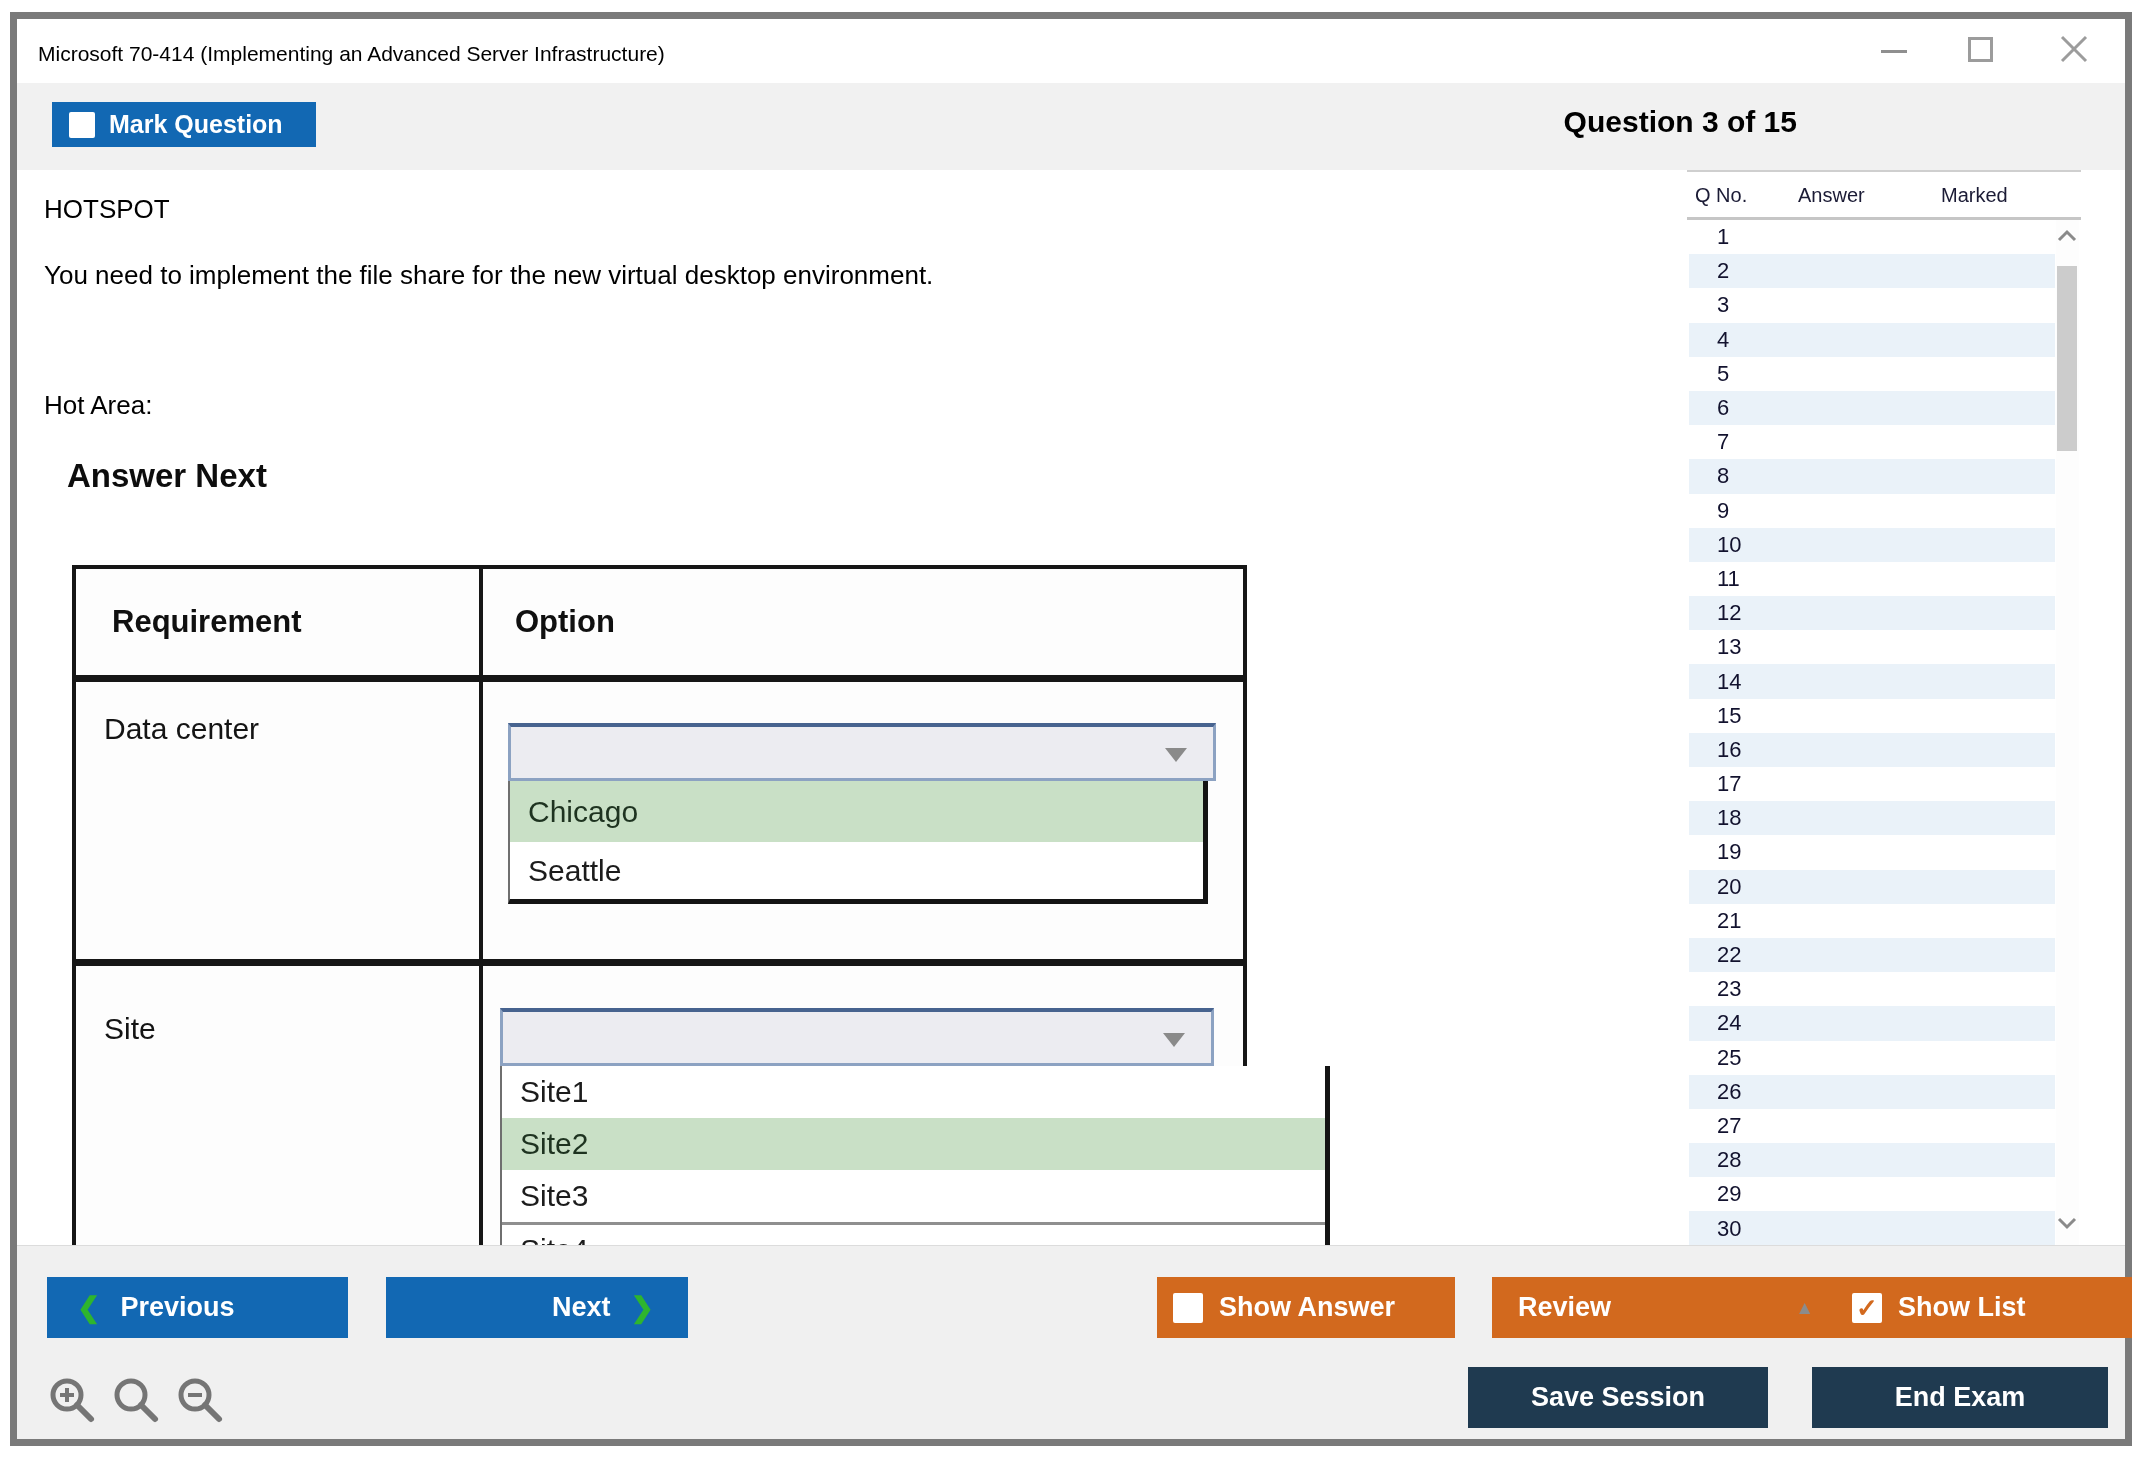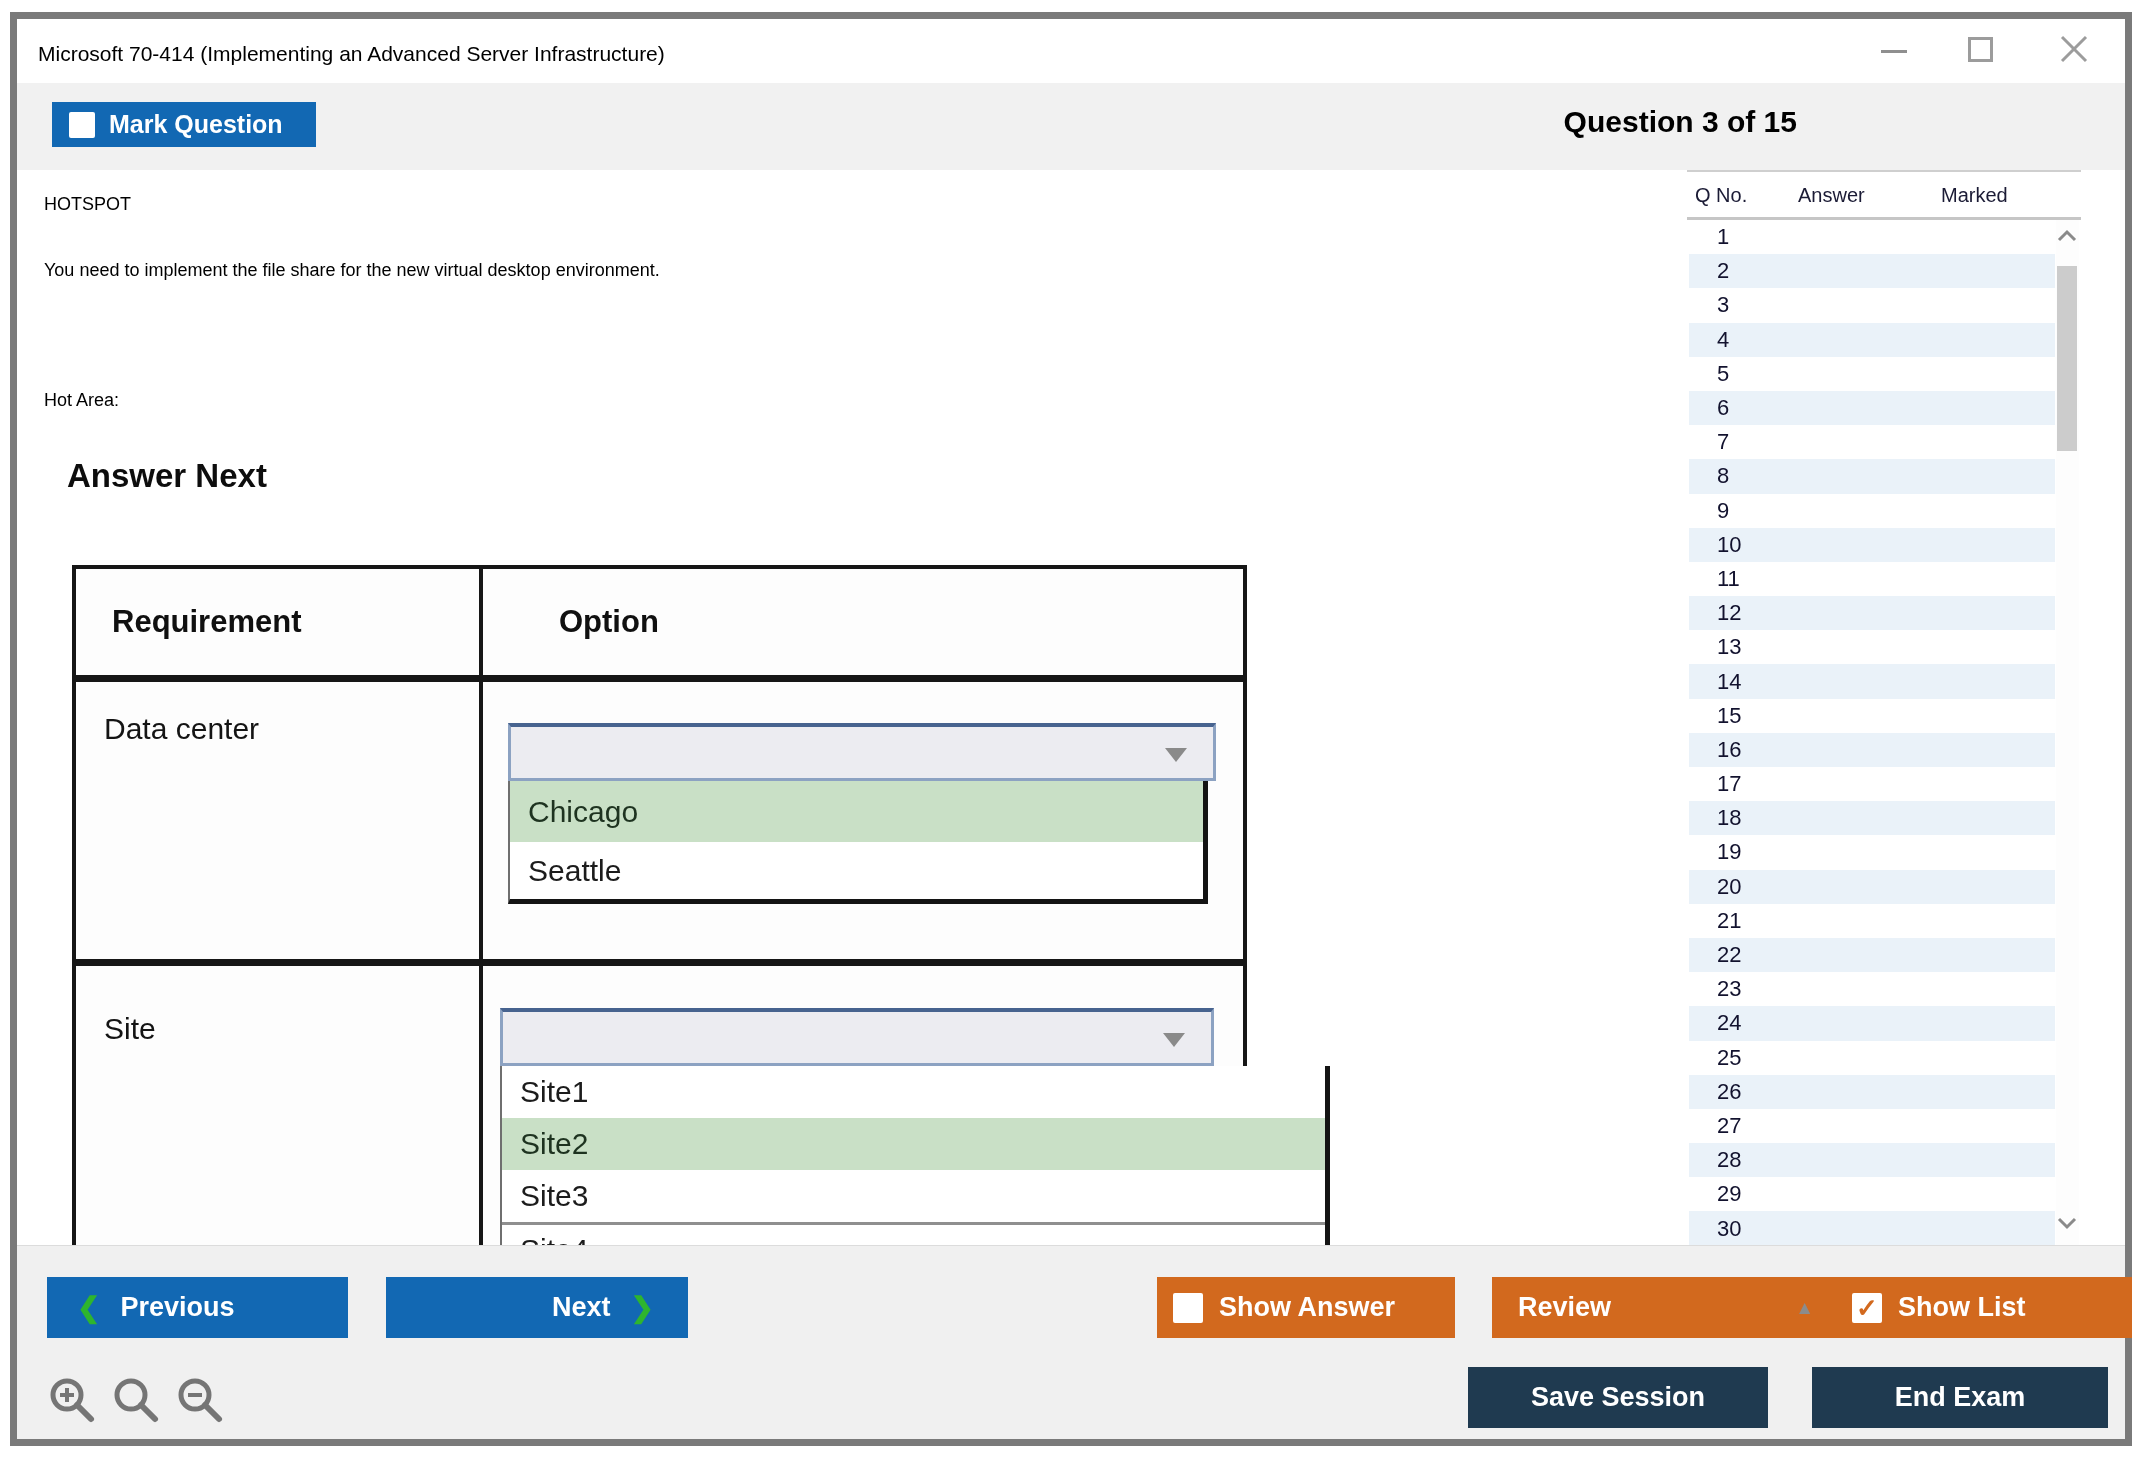--- a/index.html
+++ b/index.html
@@ -15,33 +15,33 @@
 
   
   .header-band { position:absolute; left:0; top:64px; width:2108px; height:87px; background:#f1f1f1; }
   .mark-btn { position:absolute; left:35px; top:83px; width:264px; height:45px; background:#1268b3; display:flex; align-items:center; gap:14px; padding-left:17px; cursor:default; }
   .mark-btn .cb { width:26px; height:26px; background:#ffffff; border-radius:2px; flex:none; }
   .mark-btn .lbl { color:#ffffff; font-weight:bold; font-size:25px; }
   .q-counter { position:absolute; left:300px; top:86px; width:1480px; text-align:right; font-size:30px; font-weight:bold; color:#000; }
 
   
   .content { position:absolute; left:0; top:151px; width:1676px; height:1075px; background:#ffffff; overflow:hidden; }
-  .qtext { position:absolute; left:27px; font-size:18px; color:#000; white-space:nowrap; }
+  .qtext { position:absolute; left:27px; font-size:26px; color:#000; white-space:nowrap; }
   .t-hotspot { top:24px; }
   .t-line1 { top:90px; }
   .t-line2 { top:156px; }
   .t-hotarea { top:220px; }
   .aa-title { position:absolute; left:50px; top:287px; font-size:33px; font-weight:bold; color:#0d0d0d; }
 
   
   .aa-table { position:absolute; left:55px; top:395px; width:1175px; }
   .aa-hdr { display:grid; grid-template-columns:407px auto; border:4px solid #161616; border-bottom:7px solid #161616; height:117px; background:#fdfdfd; }
   .aa-hdr > div { display:flex; align-items:center; font-size:31px; font-weight:bold; color:#101010; }
   .aa-hdr .c1 { border-right:4px solid #161616; padding-left:36px; }
-  .aa-hdr .c2 { padding-left:76px; }
+  .aa-hdr .c2 { padding-left:32px; }
   .aa-row { display:grid; grid-template-columns:407px auto; border-left:4px solid #161616; border-right:4px solid #161616; background:#fdfdfd; }
   .aa-row .c1 { border-right:4px solid #161616; font-size:30px; color:#141414; padding-left:28px; }
   .aa-row1 { height:284px; border-bottom:7px solid #161616; }
   .aa-row1 .c1 { padding-top:30px; }
   .aa-row2 { height:400px; }
   .aa-row2 .c1 { padding-top:46px; }
 
   
   .dd-box { position:absolute; height:58px; background:#ececf1; border:3px solid #8ca2c2; border-top:4px solid #47638f; }
   .dd-arrow { position:absolute; right:26px; top:21px; width:0; height:0; border-left:11px solid transparent; border-right:11px solid transparent; border-top:14px solid #8a8a8a; }

